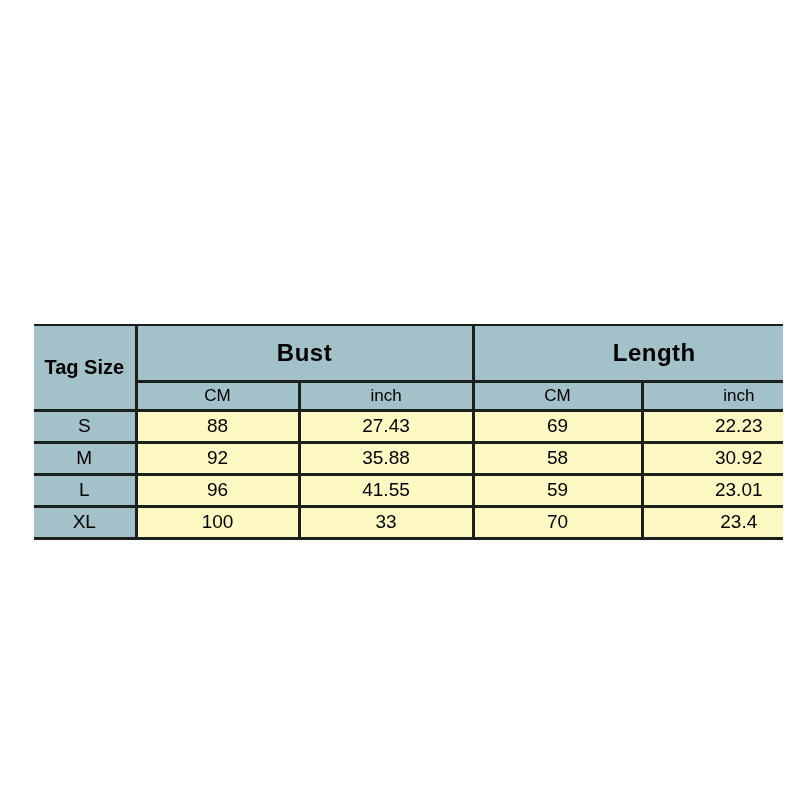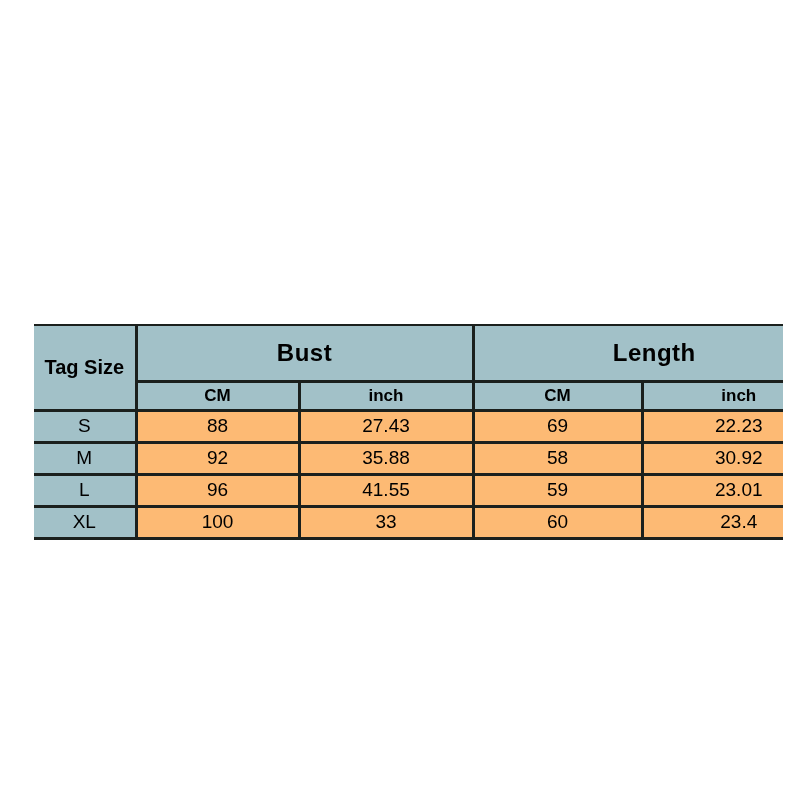--- a/index.html
+++ b/index.html
@@ -29,38 +29,38 @@
     padding: 0;
     overflow: hidden;
   }
   
   table.size-chart tr > *:first-child { border-left: none; }
   table.size-chart tr > *:last-child  { border-right: none; }
   table.size-chart tr:first-child > * { border-top: 2px solid #1b201d; }
   table.size-chart tr:last-child  > * { border-bottom: 3px solid #1b201d; }
 
   .hdr-bg  { background: #a2c1c8; }
-  .data-bg { background: #fdba74; }
+  .data-bg { background: #fef9c3; }
 
   tr.group-row   { height: 56px; }
   tr.subhdr-row  { height: 29px; }
   tr.data-row    { height: 32px; }
 
   .corner-hdr {
     font-size: 20px;
     font-weight: bold;
   }
   .group-hdr {
     font-size: 24px;
     font-weight: bold;
     letter-spacing: 0.5px;
   }
   .sub-hdr {
     font-size: 17px;
-    font-weight: bold;
+    font-weight: normal;
   }
   .size-cell {
     font-size: 19px;
     font-weight: normal;
   }
   .value-cell {
     font-size: 19px;
     font-weight: normal;
   }
 </style>
@@ -110,18 +110,18 @@
         <td class="data-bg value-cell">96</td>
         <td class="data-bg value-cell">41.55</td>
         <td class="data-bg value-cell">59</td>
         <td class="data-bg value-cell">23.01</td>
       </tr>
 
       <tr class="data-row">
         <td class="hdr-bg size-cell">XL</td>
         <td class="data-bg value-cell">100</td>
         <td class="data-bg value-cell">33</td>
-        <td class="data-bg value-cell">60</td>
+        <td class="data-bg value-cell">70</td>
         <td class="data-bg value-cell">23.4</td>
       </tr>
     </tbody>
   </table>
 </div>
 
 </body></html>

